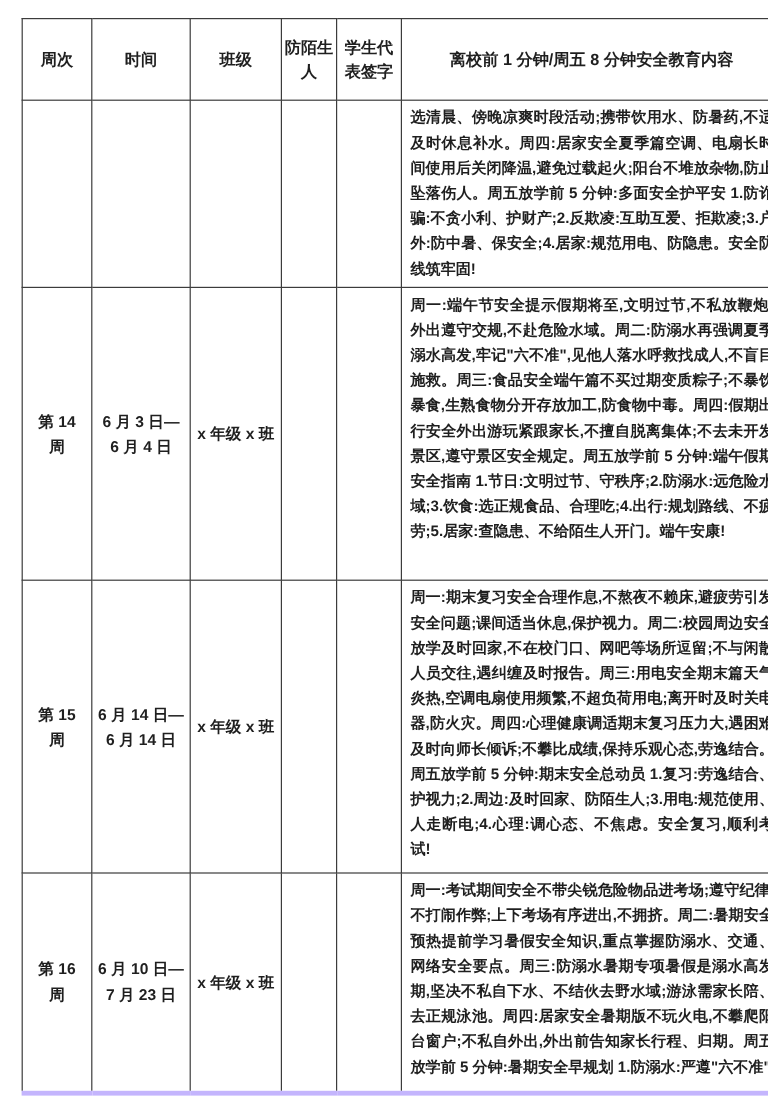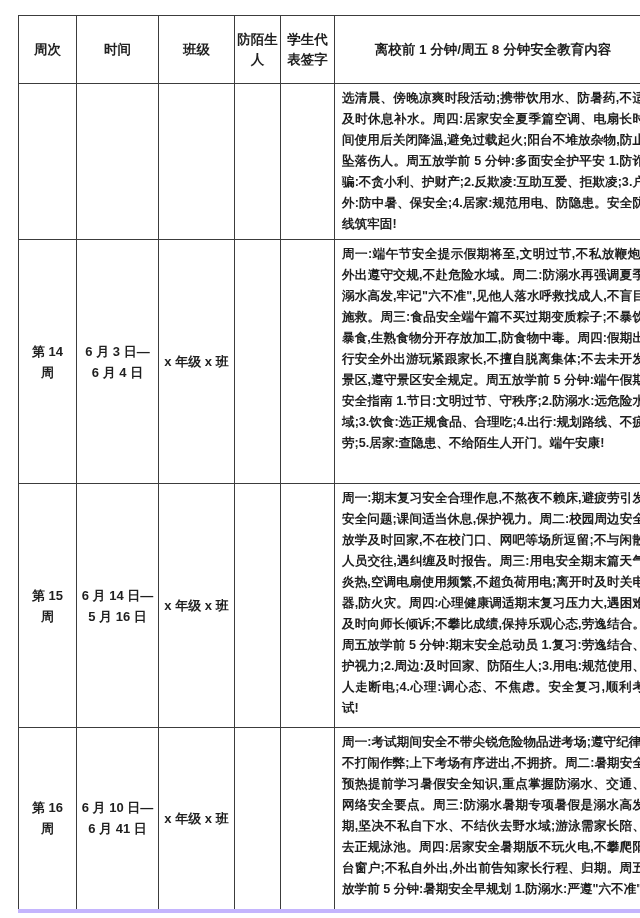--- a/index.html
+++ b/index.html
@@ -114,35 +114,35 @@
         <td class="cell-mid"></td>
         <td class="cell-content">周一:端午节安全提示假期将至,文明过节,不私放鞭炮;外出遵守交规,不赴危险水域。周二:防溺水再强调夏季溺水高发,牢记"六不准",见他人落水呼救找成人,不盲目施救。周三:食品安全端午篇不买过期变质粽子;不暴饮暴食,生熟食物分开存放加工,防食物中毒。周四:假期出行安全外出游玩紧跟家长,不擅自脱离集体;不去未开发景区,遵守景区安全规定。周五放学前 5 分钟:端午假期安全指南 1.节日:文明过节、守秩序;2.防溺水:远危险水域;3.饮食:选正规食品、合理吃;4.出行:规划路线、不疲劳;5.居家:查隐患、不给陌生人开门。端午安康!</td>
       </tr>
       <tr class="row-2">
         <td class="cell-mid">
           <div>第 15</div>
           <div>周</div>
         </td>
         <td class="cell-mid">
           <div>6 月 14 日—</div>
-          <div>5 月 16 日</div>
+          <div>6 月 14 日</div>
         </td>
         <td class="cell-mid">x 年级 x 班</td>
         <td class="cell-mid"></td>
         <td class="cell-mid"></td>
         <td class="cell-content">周一:期末复习安全合理作息,不熬夜不赖床,避疲劳引发安全问题;课间适当休息,保护视力。周二:校园周边安全放学及时回家,不在校门口、网吧等场所逗留;不与闲散人员交往,遇纠缠及时报告。周三:用电安全期末篇天气炎热,空调电扇使用频繁,不超负荷用电;离开时及时关电器,防火灾。周四:心理健康调适期末复习压力大,遇困难及时向师长倾诉;不攀比成绩,保持乐观心态,劳逸结合。周五放学前 5 分钟:期末安全总动员 1.复习:劳逸结合、护视力;2.周边:及时回家、防陌生人;3.用电:规范使用、人走断电;4.心理:调心态、不焦虑。安全复习,顺利考试!</td>
       </tr>
       <tr class="row-3">
         <td class="cell-mid">
           <div>第 16</div>
           <div>周</div>
         </td>
         <td class="cell-mid">
           <div>6 月 10 日—</div>
-          <div>6 月 41 日</div>
+          <div>7 月 23 日</div>
         </td>
         <td class="cell-mid">x 年级 x 班</td>
         <td class="cell-mid"></td>
         <td class="cell-mid"></td>
         <td class="cell-content">周一:考试期间安全不带尖锐危险物品进考场;遵守纪律,不打闹作弊;上下考场有序进出,不拥挤。周二:暑期安全预热提前学习暑假安全知识,重点掌握防溺水、交通、网络安全要点。周三:防溺水暑期专项暑假是溺水高发期,坚决不私自下水、不结伙去野水域;游泳需家长陪、去正规泳池。周四:居家安全暑期版不玩火电,不攀爬阳台窗户;不私自外出,外出前告知家长行程、归期。周五放学前 5 分钟:暑期安全早规划 1.防溺水:严遵"六不准"</td>
       </tr>
     </tbody>
   </table>
 </div>
 

